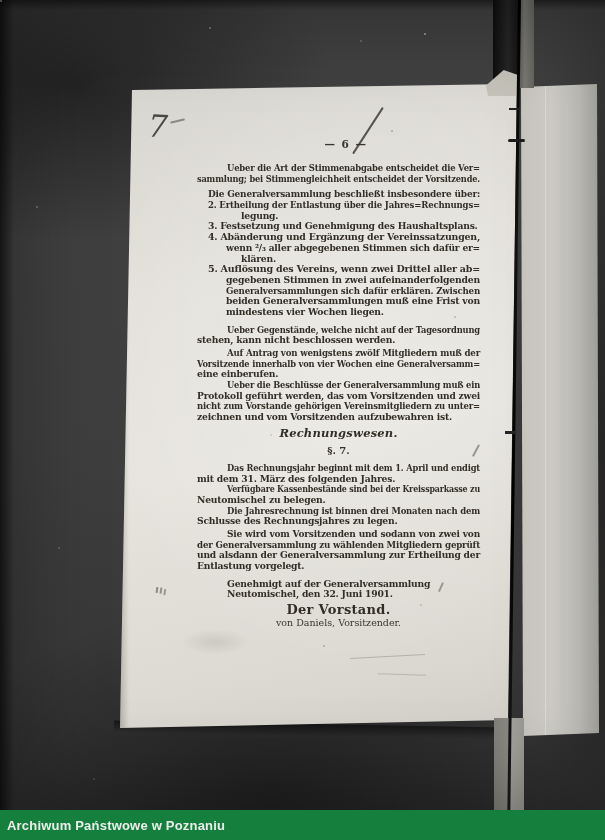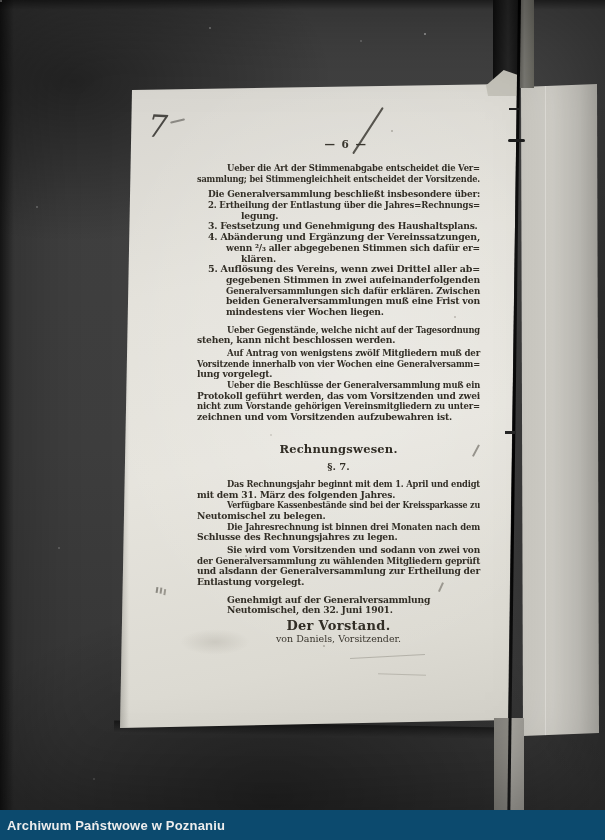--- a/index.html
+++ b/index.html
@@ -75,31 +75,31 @@
       box-shadow:271px 46px rgba(75,70,60,.35),334px 232px rgba(75,70,60,.3),
       125px 471px rgba(75,70,60,.3),203px 561px rgba(80,75,65,.35),
       150px 350px rgba(80,75,65,.2),300px 520px rgba(80,75,65,.25),240px 120px rgba(80,75,65,.25);}
   
   .text{position:absolute;left:77px;top:79px;width:283px;
       font-weight:bold;font-size:9.2px;color:#322e26;}
   .ln{height:10.7px;line-height:10.6px;letter-spacing:-0.2px;white-space:nowrap;overflow:visible;}
   .lt{display:inline-block;transform-origin:0 50%;}
   .ind{padding-left:30px;} .num{padding-left:11px;} .cont{padding-left:29px;} .cont2{padding-left:44px;}
   .g5{margin-top:5px;} .g4{margin-top:7px;} .g2{margin-top:2px;}
-  .sec{margin-top:20px;height:13px;line-height:12px;text-align:center;
-      font-size:11.5px;letter-spacing:.2px;}
+  .sec{margin-top:4px;height:13px;line-height:12px;text-align:center;
+      font-size:11.5px;letter-spacing:.2px;font-style:italic;}
   .par{margin-top:5px;margin-bottom:6px;height:12px;line-height:11px;
       text-align:center;font-size:10px;}
   .sig{margin-top:3px;text-align:center;}
   .sigt{font-size:13px;height:14px;line-height:14px;letter-spacing:.3px;}
   .sign{font-size:9.5px;font-weight:normal;height:12px;line-height:12px;color:#3a362e;}
   
   .vignette{position:absolute;left:0;top:0;width:605px;height:812px;
       box-shadow:inset 0 0 90px 12px rgba(0,0,0,.34);pointer-events:none;}
-  .bar{position:absolute;left:0;bottom:0;width:605px;height:30px;background:#0c4a6e;}
+  .bar{position:absolute;left:0;bottom:0;width:605px;height:30px;background:#15803d;}
   .bar span{position:absolute;left:7px;top:8px;color:#ededed;
       font:bold 13px "Liberation Sans",sans-serif;letter-spacing:.2px;}
 </style>
 </head>
 <body>
 
 <div class="photo">
   <div class="bg"></div>
   <div class="dust"></div>
   <div class="pageShadow"></div>
@@ -129,21 +129,21 @@
       <div class="ln cont2"><span class="lt" style="transform: scaleX(1);">klären.</span></div>
       <div class="ln num j"><span class="lt" style="transform: scaleX(1.03379);">5. Auflösung des Vereins, wenn zwei Drittel aller ab=</span></div>
       <div class="ln cont j"><span class="lt" style="transform: scaleX(1.00638);">gegebenen Stimmen in zwei aufeinanderfolgenden</span></div>
       <div class="ln cont j"><span class="lt" style="transform: scaleX(0.942104);">Generalversammlungen sich dafür erklären. Zwischen</span></div>
       <div class="ln cont j"><span class="lt" style="transform: scaleX(1.00837);">beiden Generalversammlungen muß eine Frist von</span></div>
       <div class="ln cont"><span class="lt" style="transform: scaleX(1);">mindestens vier Wochen liegen.</span></div>
       <div class="ln ind j g4"><span class="lt" style="transform: scaleX(0.907216);">Ueber Gegenstände, welche nicht auf der Tagesordnung</span></div>
       <div class="ln"><span class="lt" style="transform: scaleX(1);">stehen, kann nicht beschlossen werden.</span></div>
       <div class="ln ind j g2"><span class="lt" style="transform: scaleX(0.94063);">Auf Antrag von wenigstens zwölf Mitgliedern muß der</span></div>
       <div class="ln j"><span class="lt" style="transform: scaleX(0.905147);">Vorsitzende innerhalb von vier Wochen eine Generalversamm=</span></div>
-      <div class="ln"><span class="lt" style="transform: scaleX(1);">lung vorgelegt.</span></div>
+      <div class="ln"><span class="lt" style="transform: scaleX(1);">eine einberufen.</span></div>
       <div class="ln ind j"><span class="lt" style="transform: scaleX(0.903521);">Ueber die Beschlüsse der Generalversammlung muß ein</span></div>
       <div class="ln j"><span class="lt" style="transform: scaleX(0.988269);">Protokoll geführt werden, das vom Vorsitzenden und zwei</span></div>
       <div class="ln j"><span class="lt" style="transform: scaleX(0.923705);">nicht zum Vorstande gehörigen Vereinsmitgliedern zu unter=</span></div>
       <div class="ln"><span class="lt" style="transform: scaleX(1);">zeichnen und vom Vorsitzenden aufzubewahren ist.</span></div>
 
       <div class="sec">Rechnungswesen.</div>
       <div class="par">§. 7.</div>
 
       <div class="ln ind j"><span class="lt" style="transform: scaleX(0.905643);">Das Rechnungsjahr beginnt mit dem 1. April und endigt</span></div>
       <div class="ln"><span class="lt" style="transform: scaleX(1);">mit dem 31. März des folgenden Jahres.</span></div>

